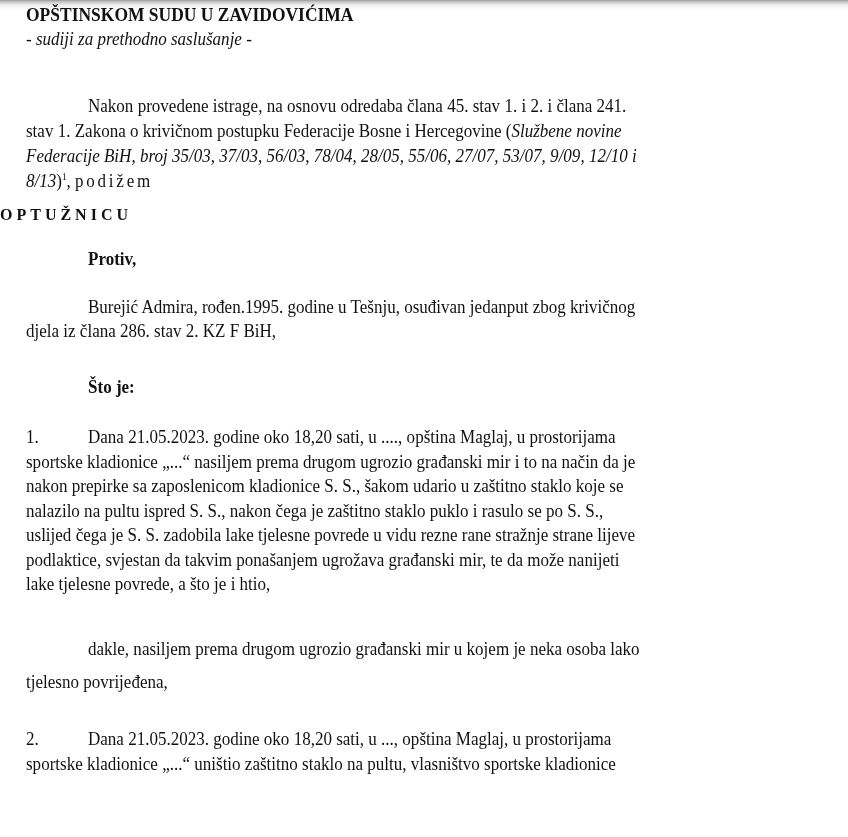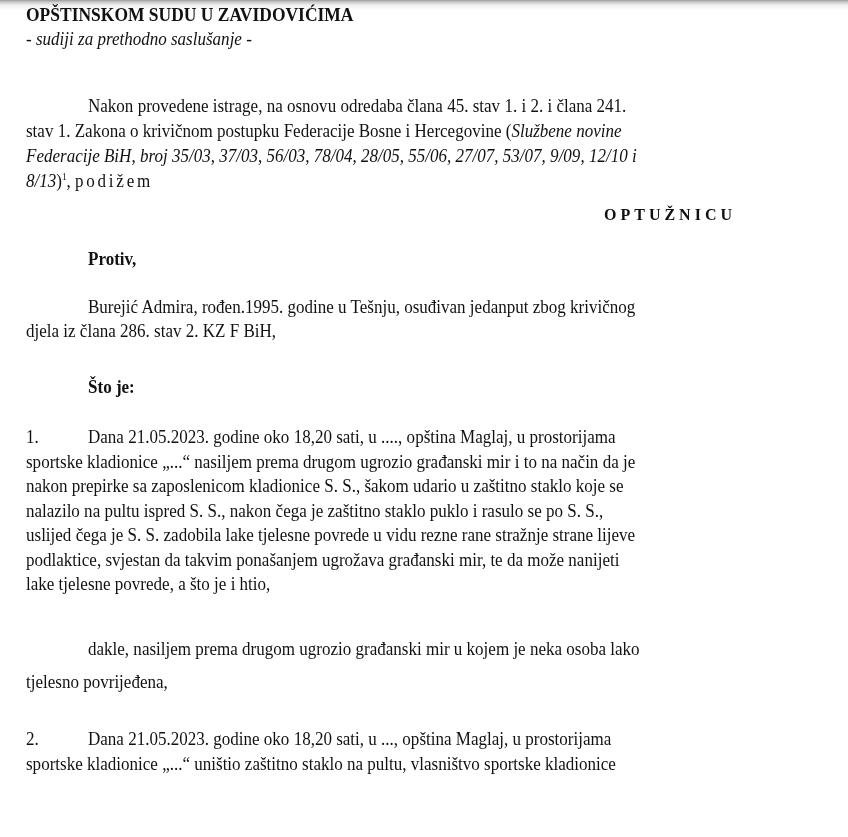--- a/index.html
+++ b/index.html
@@ -13,21 +13,21 @@
     .topshadow {
       position: absolute; left: 0; top: 0; width: 848px; height: 10px;
       background: linear-gradient(#9a9a9a 0px, #c8c8c8 2px, #eeeeee 5px, #ffffff 10px);
     }
     .line {
       position: absolute; left: 26px; white-space: nowrap;
       font-size: 18.5px; line-height: 24px;
     }
     .court { top: 3px; font-weight: bold; font-size: 19px; }
     .sub { top: 27px; font-style: italic; }
-    .c { position: absolute; left: 0; width: 736px; text-align: right; }
+    .c { position: absolute; left: 0; width: 736px; text-align: left; }
     .title { top: 203px; font-weight: bold; letter-spacing: 4px; font-size: 16px; }
     .bold { font-weight: bold; }
     .ind { left: 88px; }
     .it { font-style: italic; }
     sup { font-size: 10px; vertical-align: 7px; line-height: 0; }
     .spaced { letter-spacing: 3px; }
   </style>
 </head>
 <body>
 

